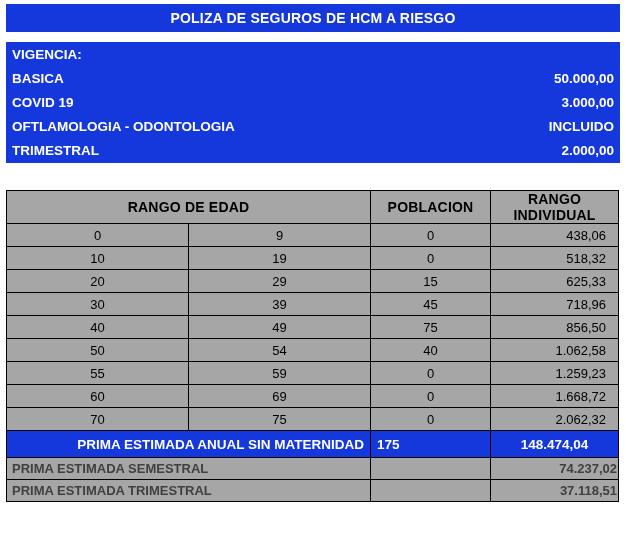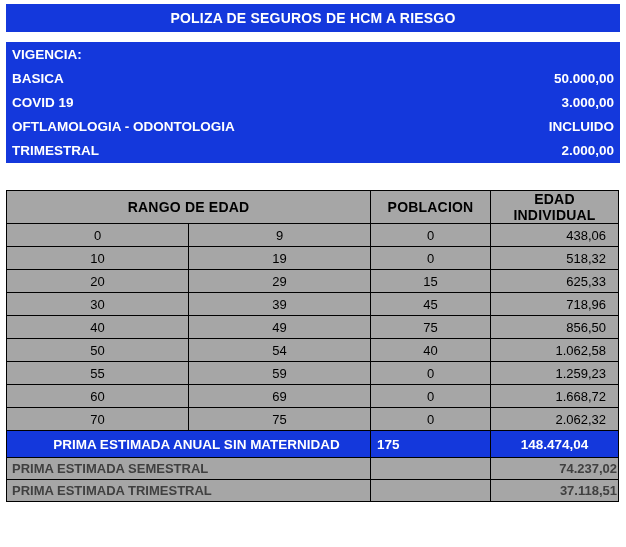--- a/index.html
+++ b/index.html
@@ -97,21 +97,21 @@
 
   
   .total-row td {
     background: #1438dc;
     color: #ffffff;
     font-weight: bold;
     font-size: 13.5px;
     height: 26px;
     border: 1px solid #000000;
   }
-  .total-row td.lbl   { text-align: center; padding-left: 22px; }
+  .total-row td.lbl   { text-align: right; padding-left: 22px; }
   .total-row td.cnt   { text-align: left; }
   .total-row td.amt   { text-align: center; }
 
   .sub-row td {
     background: #a6a6a6;
     color: #404040;
     font-weight: bold;
     font-size: 13px;
     height: 21px;
     border: 1px solid #000000;
@@ -157,21 +157,21 @@
       <col class="col-a">
         <col class="col-b">
         <col class="col-c">
         <col class="col-d">
     </colgroup>
     <thead>
       <tr>
         <th colspan="2">RANGO DE EDAD</th>
         <th>POBLACION</th>
         <th>
-          <span>EDAD</span><br>
+          <span>RANGO</span><br>
           <span>INDIVIDUAL</span>
         </th>
       </tr>
     </thead>
     <tbody>
       <tr>
         <td class="num-left">0</td>
         <td class="num-right">9</td>
         <td class="pob">0</td>
         <td class="prima">438,06</td>

